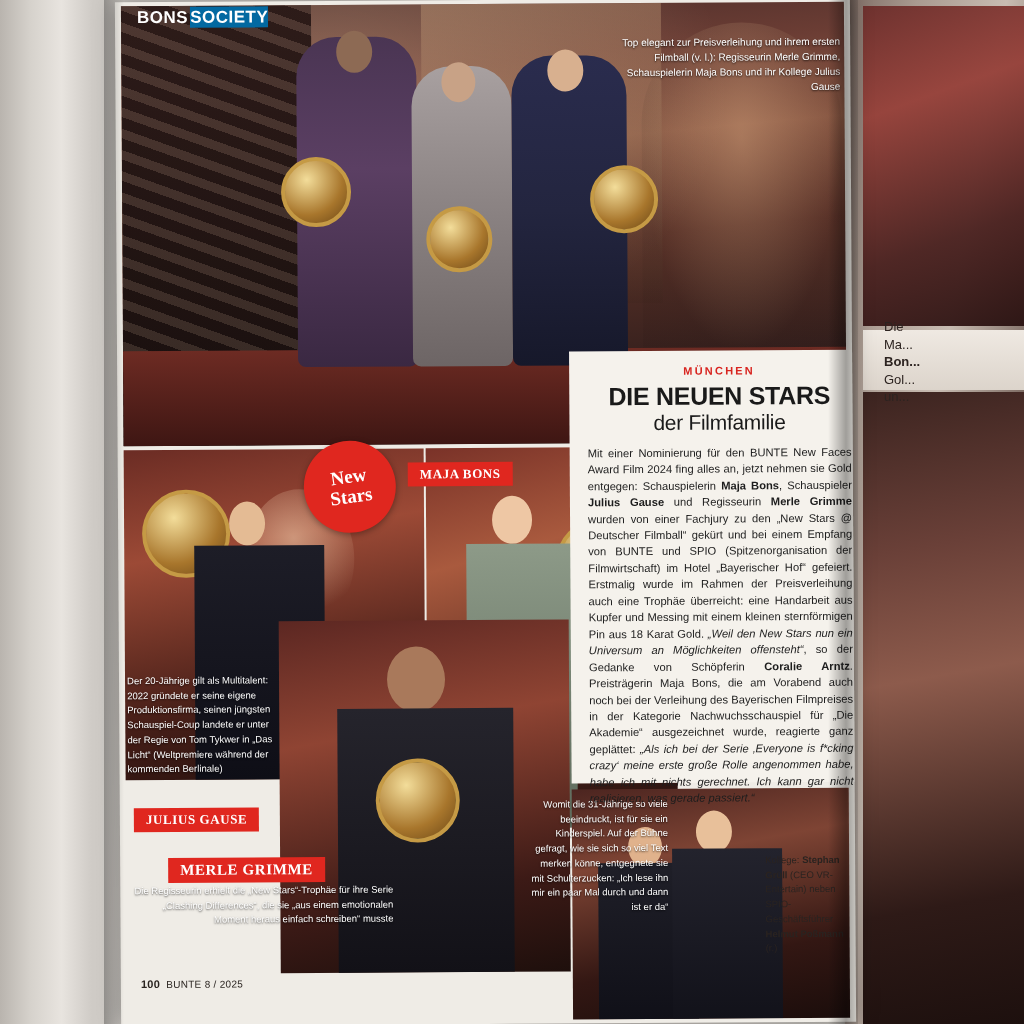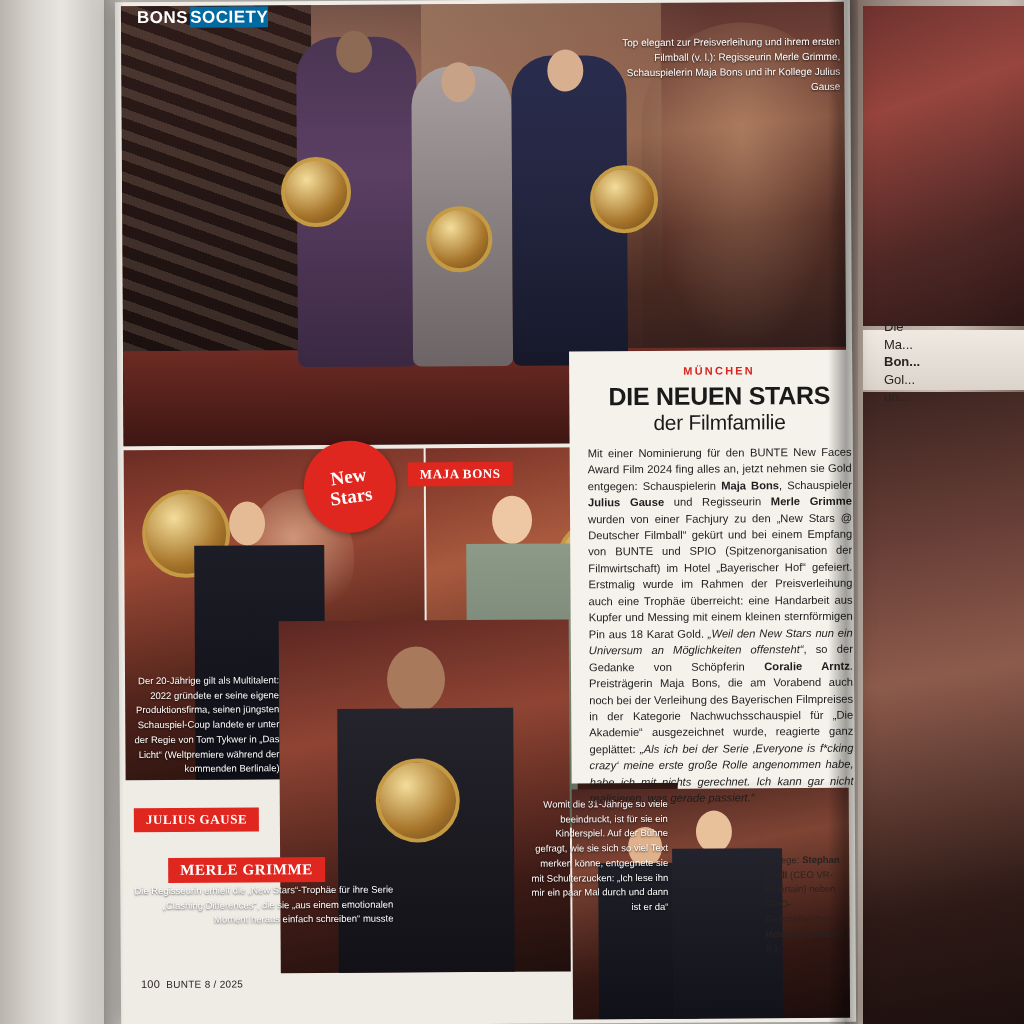--- a/index.html
+++ b/index.html
@@ -175,21 +175,21 @@
     z-index: 13; white-space: nowrap;
   }
   .name-maja   { left: 290px; top: 462px; }
   .name-julius { left: 14px;  top: 806px; }
   .name-merle  { left: 48px;  top: 856px; font-size: 15px; }
 
   .cap {
     position: absolute; color: #fff; font-size: 9.5px; line-height: 1.55;
     z-index: 14; text-shadow: 0 1px 2px rgba(0,0,0,.7);
   }
-  .cap-julius { left: 8px; top: 672px; width: 152px; text-align: right; }
+  .cap-julius { left: 8px; top: 672px; width: 152px; }
   .cap-merle  { left: 8px; top: 882px; width: 265px; text-align: right; }
   .cap-maja   { left: 410px; top: 798px; width: 138px; text-align: right; }
   .cap-film   { left: 645px; top: 855px; width: 86px; text-align: left; color:#2a2320; text-shadow:none; }
   .cap-film b { font-weight: 700; }
 
   
   .article {
     position: absolute; left: 452px; top: 352px; width: 300px; height: 432px;
     background: #f5f2ec;
     padding: 14px 18px 10px 18px;
@@ -219,21 +219,21 @@
     hyphens: auto;
   }
   .body-copy b { font-weight: 700; }
   .body-copy i { font-style: italic; }
 
   .folio {
     position: absolute; left: 20px; bottom: 36px;
     font-family: "Liberation Sans", sans-serif;
     font-size: 10px; color: #2a2420; letter-spacing: .3px; z-index: 20;
   }
-  .folio .num { font-weight: 400; font-size: 11px; margin-right: 6px; }
+  .folio .num { font-weight: 700; font-size: 11px; margin-right: 6px; }
 
   
   .blob { position: absolute; border-radius: 50%; }
 </style>
 </head>
 <body>
 
 <div id="page">
 
   <div class="mag-right-page">

